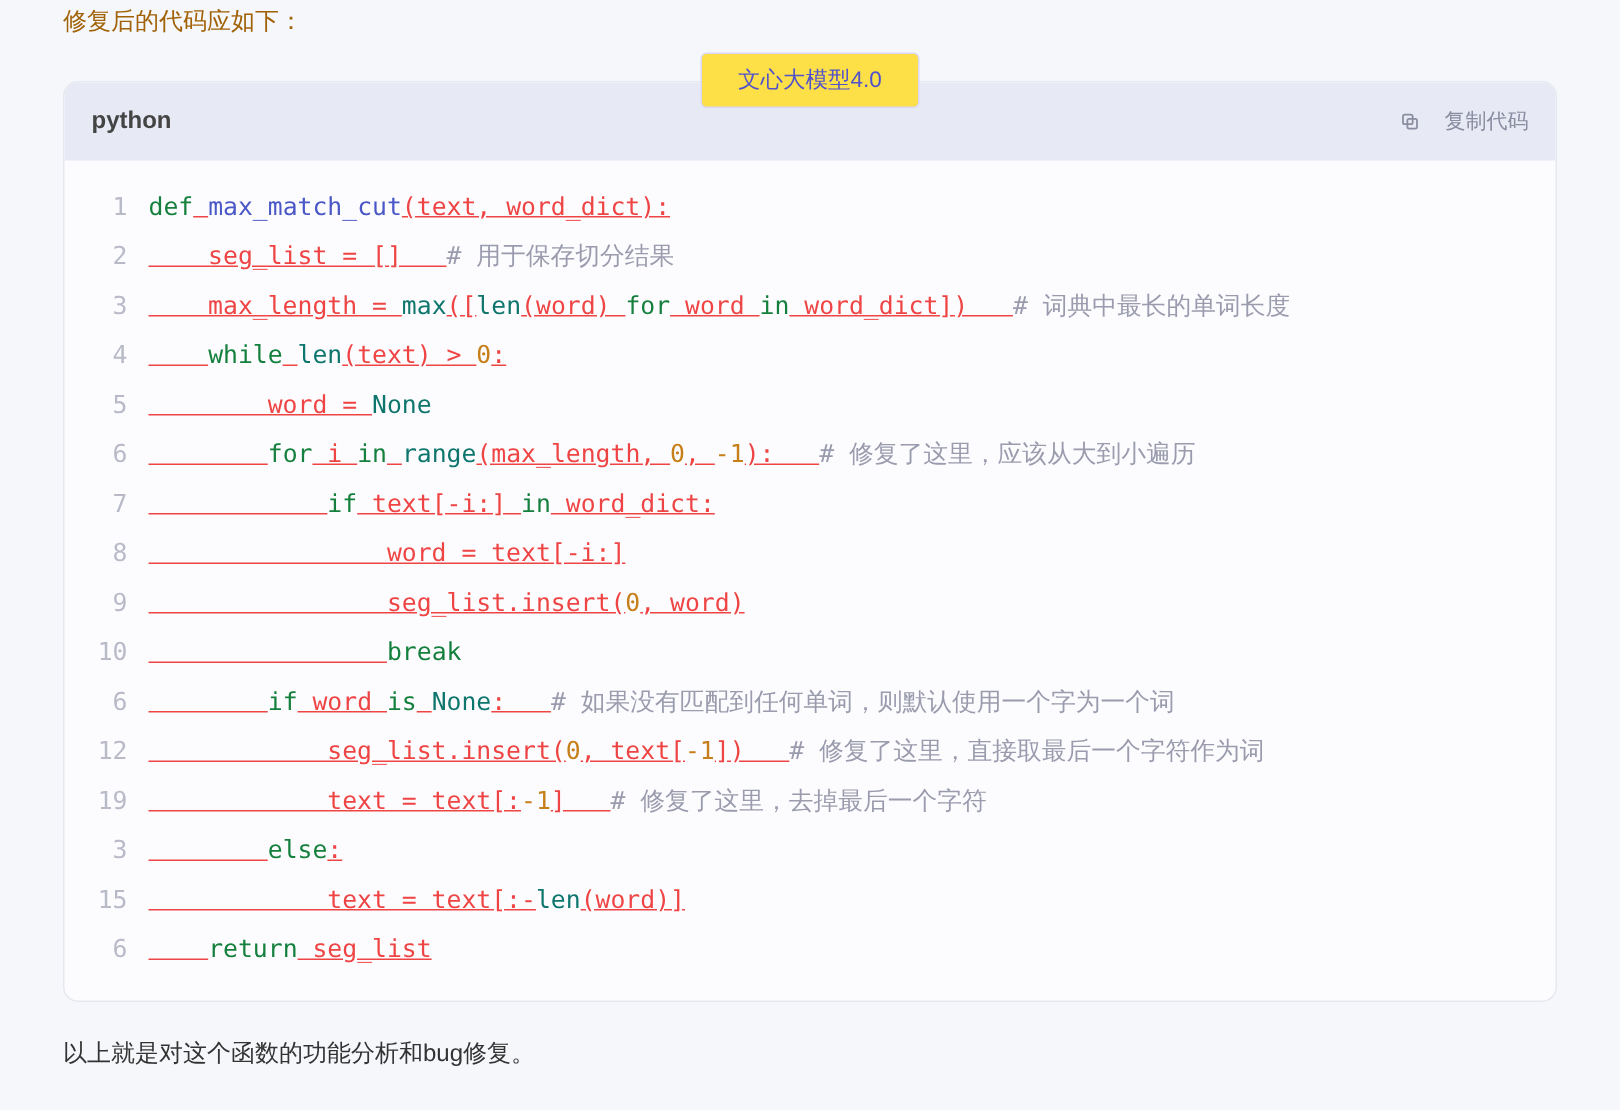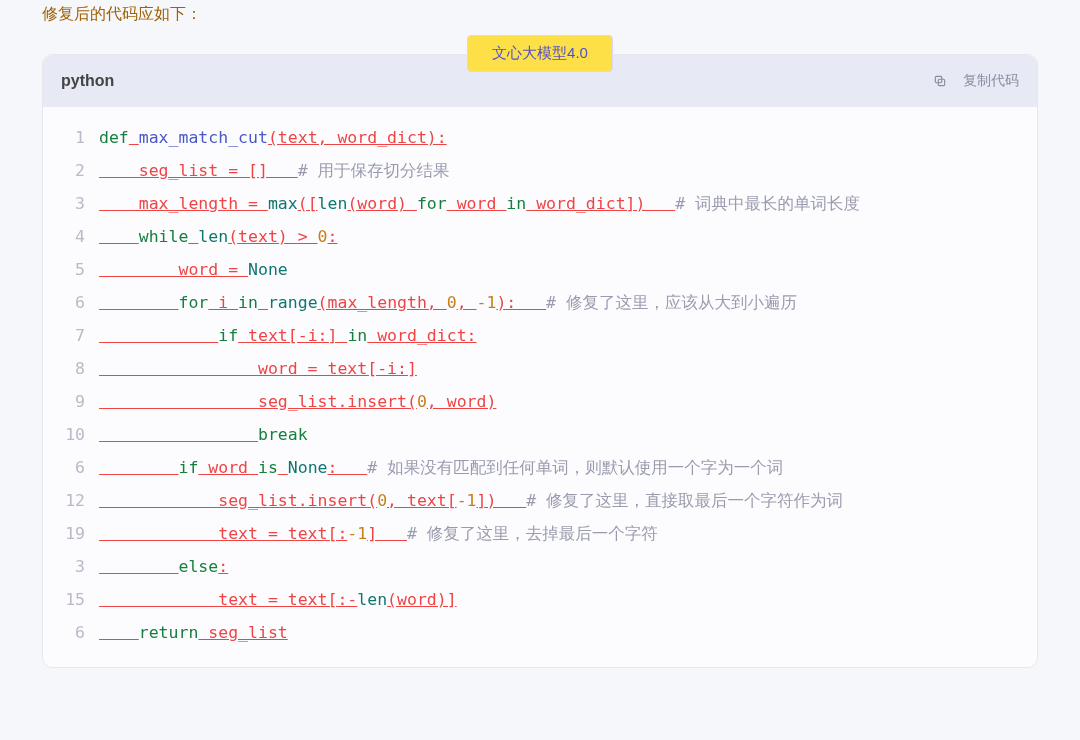--- a/index.html
+++ b/index.html
@@ -143,14 +143,15 @@
           <span class="ln">12</span>
           <span class="ln">19</span>
           <span class="ln">3</span>
           <span class="ln">15</span>
           <span class="ln">6</span>
         </div>
       <div class="code-lines" id="codelines"><span class="line"><span class="tk-kw">def</span><span class="tk-txt"> </span><span class="tk-fn">max_match_cut</span><span class="tk-txt">(text, word_dict):</span></span><span class="line"><span class="tk-txt">    seg_list = []   </span><span class="tk-cm"># 用于保存切分结果</span></span><span class="line"><span class="tk-txt">    max_length = </span><span class="tk-bi">max</span><span class="tk-txt">([</span><span class="tk-bi">len</span><span class="tk-txt">(word) </span><span class="tk-kw">for</span><span class="tk-txt"> word </span><span class="tk-kw">in</span><span class="tk-txt"> word_dict])   </span><span class="tk-cm"># 词典中最长的单词长度</span></span><span class="line"><span class="tk-txt">    </span><span class="tk-kw">while</span><span class="tk-txt"> </span><span class="tk-bi">len</span><span class="tk-txt">(text) &gt; </span><span class="tk-num">0</span><span class="tk-txt">:</span></span><span class="line"><span class="tk-txt">        word = </span><span class="tk-bi">None</span></span><span class="line"><span class="tk-txt">        </span><span class="tk-kw">for</span><span class="tk-txt"> i </span><span class="tk-kw">in</span><span class="tk-txt"> </span><span class="tk-bi">range</span><span class="tk-txt">(max_length, </span><span class="tk-num">0</span><span class="tk-txt">, </span><span class="tk-num">-1</span><span class="tk-txt">):   </span><span class="tk-cm"># 修复了这里，应该从大到小遍历</span></span><span class="line"><span class="tk-txt">            </span><span class="tk-kw">if</span><span class="tk-txt"> text[-i:] </span><span class="tk-kw">in</span><span class="tk-txt"> word_dict:</span></span><span class="line"><span class="tk-txt">                word = text[-i:]</span></span><span class="line"><span class="tk-txt">                seg_list.insert(</span><span class="tk-num">0</span><span class="tk-txt">, word)</span></span><span class="line"><span class="tk-txt">                </span><span class="tk-kw">break</span></span><span class="line"><span class="tk-txt">        </span><span class="tk-kw">if</span><span class="tk-txt"> word </span><span class="tk-kw">is</span><span class="tk-txt"> </span><span class="tk-bi">None</span><span class="tk-txt">:   </span><span class="tk-cm"># 如果没有匹配到任何单词，则默认使用一个字为一个词</span></span><span class="line"><span class="tk-txt">            seg_list.insert(</span><span class="tk-num">0</span><span class="tk-txt">, text[</span><span class="tk-num">-1</span><span class="tk-txt">])   </span><span class="tk-cm"># 修复了这里，直接取最后一个字符作为词</span></span><span class="line"><span class="tk-txt">            text = text[:</span><span class="tk-num">-1</span><span class="tk-txt">]   </span><span class="tk-cm"># 修复了这里，去掉最后一个字符</span></span><span class="line"><span class="tk-txt">        </span><span class="tk-kw">else</span><span class="tk-txt">:</span></span><span class="line"><span class="tk-txt">            text = text[:-</span><span class="tk-bi">len</span><span class="tk-txt">(word)]</span></span><span class="line"><span class="tk-txt">    </span><span class="tk-kw">return</span><span class="tk-txt"> seg_list</span></span></div>
     </div>
   </div>
 
+  <div class="outro-text">以上就是对这个函数的功能分析和bug修复。</div>
 
 </div>
 
 </body></html>

